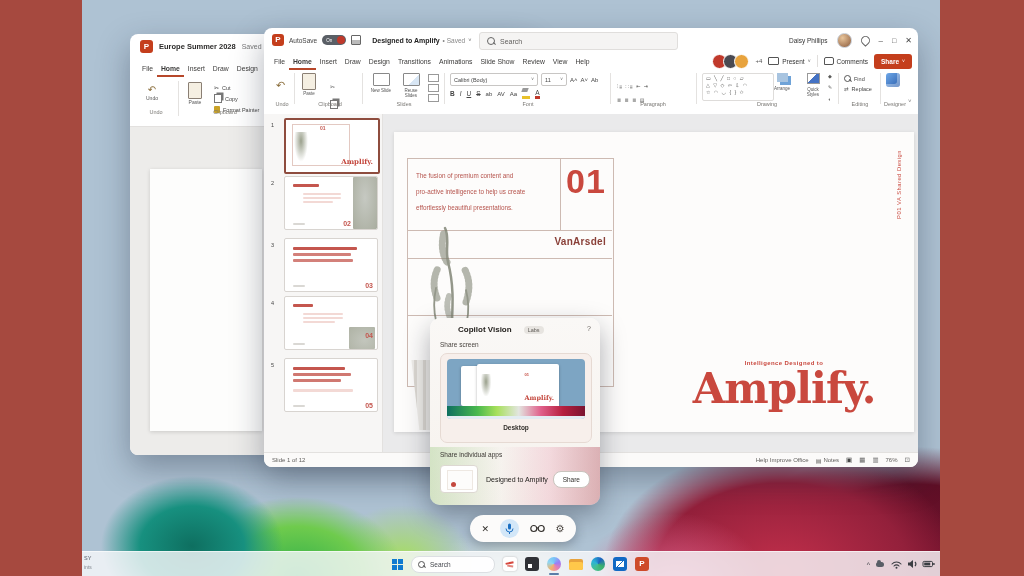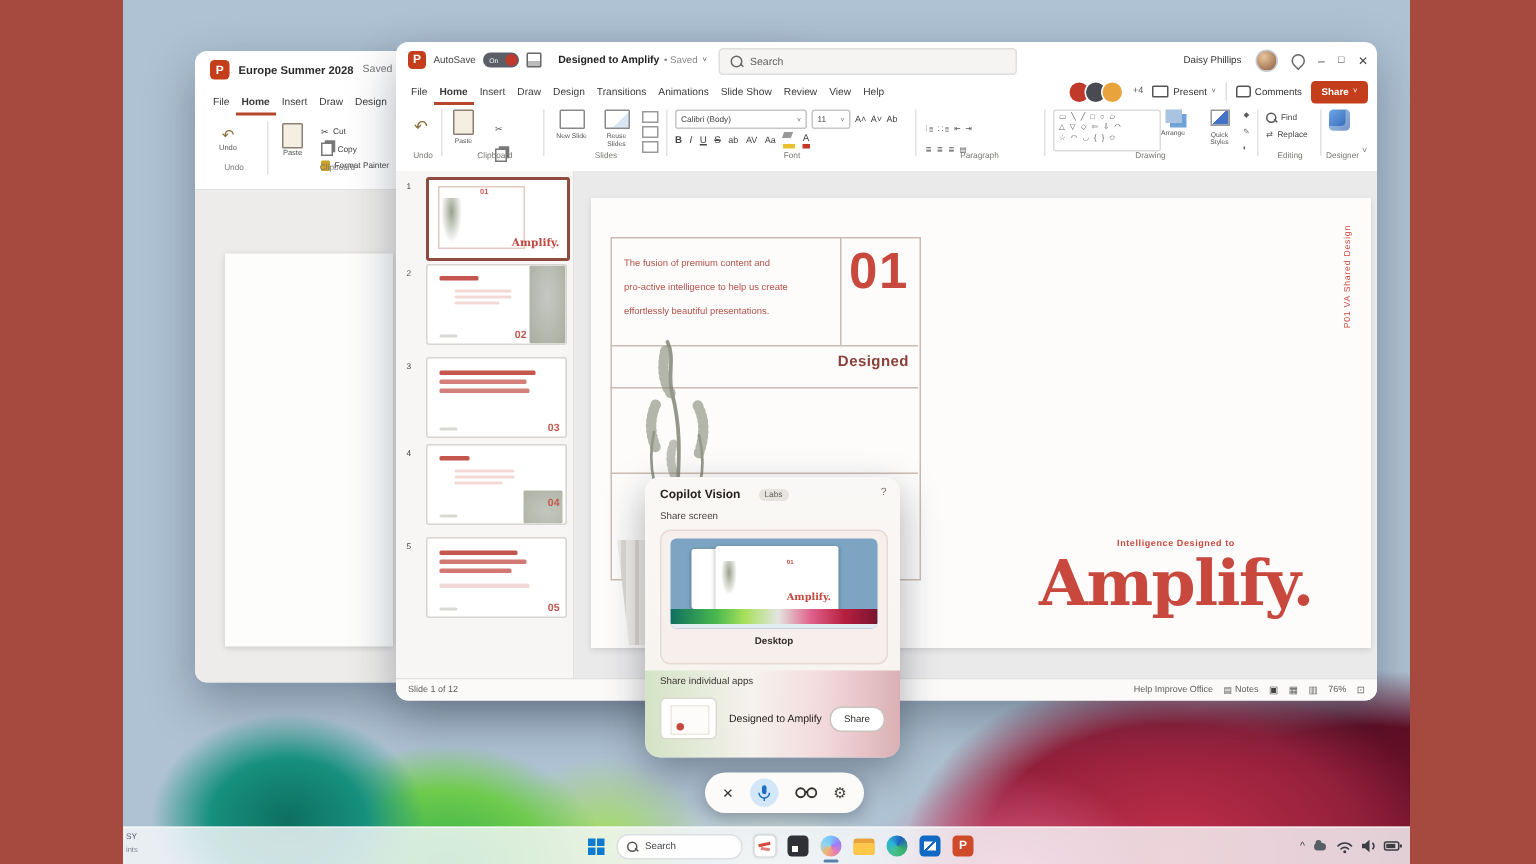--- a/index.html
+++ b/index.html
@@ -325,21 +325,21 @@
         <div class="a" style="left:13px;top:183px;width:205px;height:1px;background:#CDBAB2"></div>
 
         <div class="a" style="left:22px;top:36px;width:140px;font-size:6.3px;line-height:16px;color:#B5524B">
           <div>The fusion of premium content and</div>
           <div>pro-active intelligence to help us create</div>
           <div>effortlessly beautiful presentations.</div>
         </div>
 
         <div class="a" style="left:166px;top:30px;width:52px;text-align:center;font-size:34px;font-weight:bold;letter-spacing:1px;color:#C9483E">01</div>
 
-        <div class="a" style="left:13px;top:104px;width:199px;text-align:right;font-size:10px;font-weight:bold;color:#8A4038;letter-spacing:.3px">Designed</div>
+        <div class="a" style="left:13px;top:104px;width:199px;text-align:right;font-size:10px;font-weight:bold;color:#8A4038;letter-spacing:.3px">VanArsdel</div>
 
         <svg class="a" style="left:0;top:88px" width="120" height="150" viewBox="0 0 120 150">
           <g fill="none" stroke="#7A7F6E" stroke-linecap="round" opacity="0.8">
             <path d="M58 148 C54 110 64 80 54 42 C51 30 56 18 51 8" stroke-width="2.5"></path>
             <path d="M58 140 C45 112 36 96 42 68" stroke-width="1.8"></path>
             <path d="M60 136 C72 110 78 94 72 70" stroke-width="1.8"></path>
             <path d="M53 42 C48 34 47 24 50 12" stroke-width="7" stroke-dasharray="1 2.5" opacity=".7"></path>
             <path d="M43 78 C39 68 39 58 44 48" stroke-width="7" stroke-dasharray="1 2.5" opacity=".7"></path>
             <path d="M72 82 C76 70 76 60 71 50" stroke-width="7" stroke-dasharray="1 2.5" opacity=".7"></path>
             <path d="M57 100 C53 92 52 84 55 76" stroke-width="6" stroke-dasharray="1 2.5" opacity=".6"></path>
@@ -368,21 +368,21 @@
         <span style="font-size:6.5px;color:#666">▦</span>
         <span style="font-size:6.5px;color:#666">▥</span>
         <span style="font-size:6px;color:#605E5C">76%</span>
         <span style="font-size:6.5px;color:#666">⊡</span>
       </span>
     </div>
   </div>
 
   <div class="a" style="left:348px;top:318px;width:170px;height:187px;border-radius:10px;background:linear-gradient(#FAF8F6,#F6F2ED);box-shadow:0 10px 26px rgba(20,25,40,.35);overflow:hidden">
     <div class="a" style="left:0;bottom:0;width:100%;height:58px;background:linear-gradient(90deg,rgba(130,190,100,.30),rgba(235,233,226,.08) 42%,rgba(226,98,140,.18) 70%,rgba(160,35,55,.32));pointer-events:none"></div>
-    <div class="fx a" style="left:10px;top:7px;gap:12px">
+    <div class="fx a" style="left:28px;top:7px;gap:12px">
       <span style="font-size:8px;font-weight:bold;color:#25221F">Copilot Vision</span>
       <span style="font-size:5.5px;color:#5F5B56;background:#E7E4E0;border-radius:5px;padding:1px 4px">Labs</span>
     </div>
     <span class="a" style="right:9px;top:7px;font-size:7px;color:#6B6archal660;color:#6B6660">?</span>
     <span class="a" style="left:10px;top:23px;font-size:6.5px;color:#4A4540">Share screen</span>
 
     <div class="a" style="left:10px;top:35px;width:150px;height:88px;background:#F7EFEB;border:1px solid #E6DAD3;border-radius:7px">
       <div class="a" style="left:6px;top:5px;width:138px;height:60px;border-radius:4px;background:#7DA5C3;overflow:hidden">
         <div class="miniwin" style="left:14px;top:7px;width:52px;height:40px"></div>
         <div class="miniwin" style="left:30px;top:5px;width:82px;height:44px">

